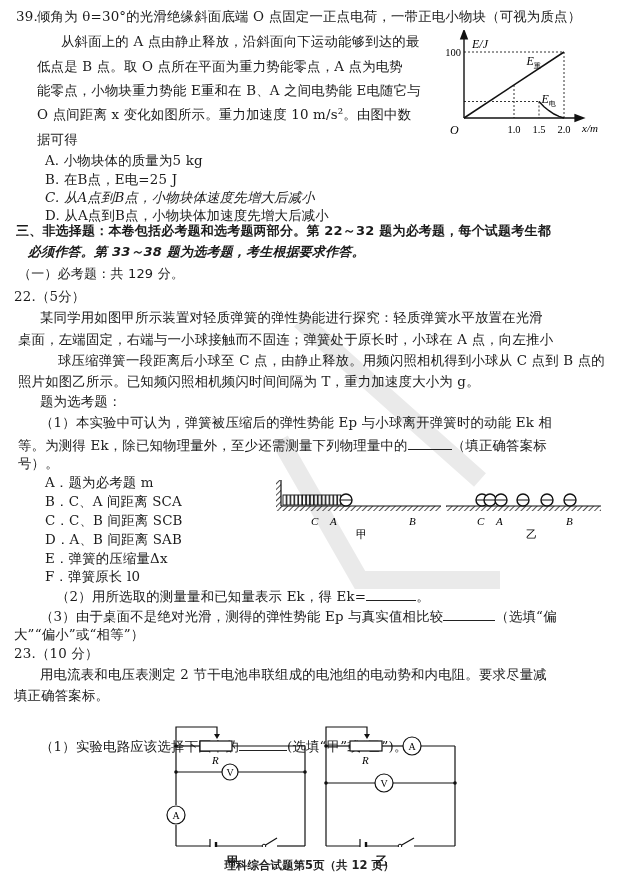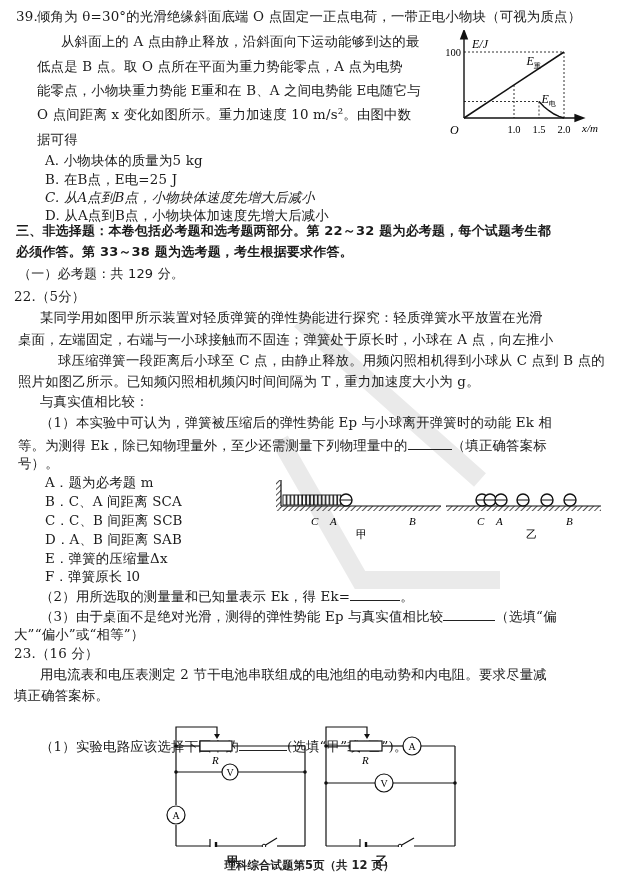--- a/index.html
+++ b/index.html
@@ -62,41 +62,41 @@
       <text x="134" y="103" font-size="10.5" text-anchor="middle">2.0</text>
       <text x="31" y="26" font-size="10.5" text-anchor="end">100</text>
     </g>
   <g id="chart-series-labels">
       <text x="96.5" y="35.199999999999996" font-size="12" font-style="italic">E<tspan font-size="7" dy="3" font-style="normal">重</tspan></text>
       <text x="111.5" y="73.48" font-size="12" font-style="italic">E<tspan font-size="7" dy="3" font-style="normal">电</tspan></text>
     </g>
 </svg>
 
 <div class="line bold" style="left:16px;top:222px;">三、非选择题：本卷包括必考题和选考题两部分。第 22～32 题为必考题，每个试题考生都</div>
-<div class="line bold" style="left:16px;top:243px;">必须作答。第 33～38 题为选考题，考生根据要求作答。</div>
+<div class="line bold" style="left:28px;top:243px;font-style:italic;">必须作答。第 33～38 题为选考题，考生根据要求作答。</div>
 <div class="line bold" style="left:18px;top:265px;font-weight:normal;">（一）必考题：共 129 分。</div>
 
 <div class="line" style="left:14px;top:288px;">22.（5分）</div>
 <div class="line" style="left:40px;top:309px;">某同学用如图甲所示装置对轻质弹簧的弹性势能进行探究：轻质弹簧水平放置在光滑</div>
 <div class="line" style="left:18px;top:331px;">桌面，左端固定，右端与一小球接触而不固连；弹簧处于原长时，小球在 A 点，向左推小</div>
 <div class="line" style="left:18px;top:352px;margin-left:40px;">球压缩弹簧一段距离后小球至 C 点，由静止释放。用频闪照相机得到小球从 C 点到 B 点的</div>
 <div class="line" style="left:18px;top:373px;">照片如图乙所示。已知频闪照相机频闪时间间隔为 T，重力加速度大小为 g。</div>
-<div class="line" style="left:40px;top:393px;">与真实值相比较：</div>
+<div class="line" style="left:40px;top:393px;">题为选考题：</div>
 <div class="line" style="left:40px;top:414px;">（1）本实验中可认为，弹簧被压缩后的弹性势能 Ep 与小球离开弹簧时的动能 Ek 相</div>
 <div class="line" style="left:18px;top:435px;">
   <span>等。为测得 Ek，除已知物理量外，至少还需测量下列物理量中的</span><span class="blank" style="width:44px;"></span><span>（填正确答案标</span>
 </div>
 <div class="line" style="left:18px;top:455px;">号）。</div>
 <div class="line" style="left:45px;top:474px;">A．题为必考题 m</div>
 <div class="line" style="left:45px;top:493px;">B．C、A 间距离 SCA</div>
 <div class="line" style="left:45px;top:512px;">C．C、B 间距离 SCB</div>
 <div class="line" style="left:45px;top:531px;">D．A、B 间距离 SAB</div>
 <div class="line" style="left:45px;top:550px;">E．弹簧的压缩量Δx</div>
 <div class="line" style="left:45px;top:568px;">F．弹簧原长 l0</div>
-<div class="line" style="left:40px;top:586px;">
+<div class="line" style="left:56px;top:586px;">
   <span>（2）用所选取的测量量和已知量表示 Ek，得 Ek=</span><span class="blank" style="width:50px;"></span><span>。</span>
 </div>
 <div class="line" style="left:40px;top:606px;">
   <span>（3）由于桌面不是绝对光滑，测得的弹性势能 Ep 与真实值相比较</span><span class="blank" style="width:52px;"></span><span>（选填“偏</span>
 </div>
 <div class="line" style="left:14px;top:626px;">大”“偏小”或“相等”）</div>
 
 <svg style="position:absolute;left:270px;top:478px;" width="175" height="62" viewBox="0 0 175 62">
   <defs>
     <pattern id="hatch" width="4" height="4" patternUnits="userSpaceOnUse" patternTransform="rotate(45)">
@@ -153,21 +153,21 @@
       <line x1="101" x2="113" y1="22" y2="22" stroke="#111" stroke-width="1"></line>
       <circle cx="130" cy="22" r="6" fill="#fff" stroke="#111" stroke-width="1.4"></circle>
       <line x1="124" x2="136" y1="22" y2="22" stroke="#111" stroke-width="1"></line>
     </g>
   <text x="37" y="47" font-size="11" font-style="italic">C</text>
   <text x="56" y="47" font-size="11" font-style="italic">A</text>
   <text x="126" y="47" font-size="11" font-style="italic">B</text>
   <text x="86" y="60" font-size="11">乙</text>
 </svg>
 
-<div class="line" style="left:14px;top:645px;">23.（16 分）</div>
+<div class="line" style="left:14px;top:645px;">23.（10 分）</div>
 <div class="line" style="left:40px;top:666px;">用电流表和电压表测定 2 节干电池串联组成的电池组的电动势和内电阻。要求尽量减</div>
 <div class="line" style="left:14px;top:687px;">填正确答案标。</div>
 <div class="line" style="left:40px;top:708px;margin-top:28px;">
   <span>（1）实验电路应该选择下图中的</span><span class="blank" style="width:48px;"></span><span>(选填“甲”或“乙”)。</span>
 </div>
 
 <svg style="position:absolute;left:160px;top:722px;" width="150" height="125" viewBox="0 0 150 125">
   <g stroke="#111" stroke-width="1.2" fill="none">
 
     <polyline points="16,15 16,5 57,5 57,12"></polyline>

